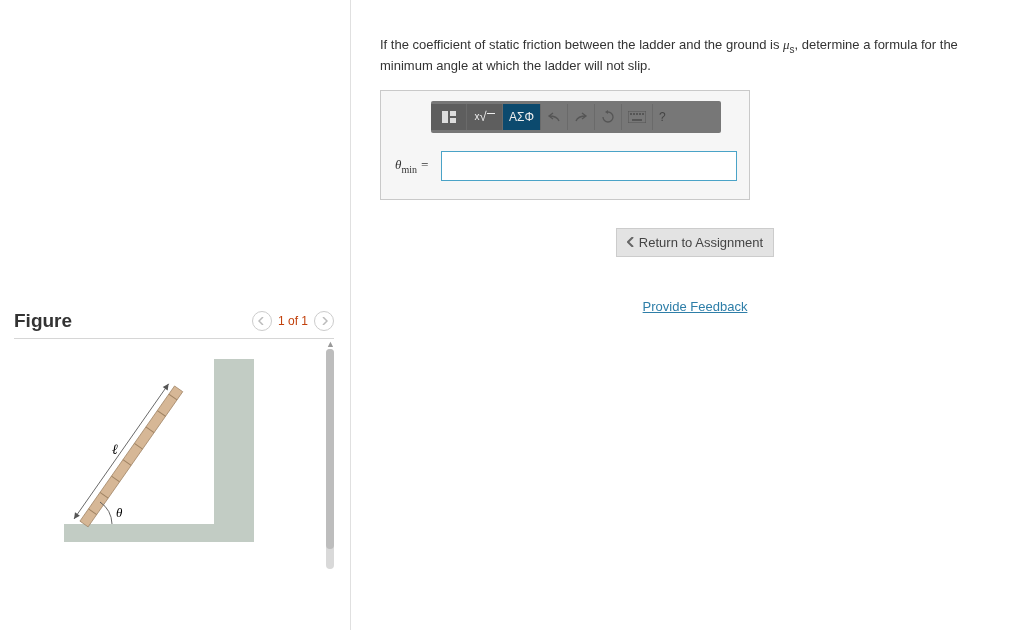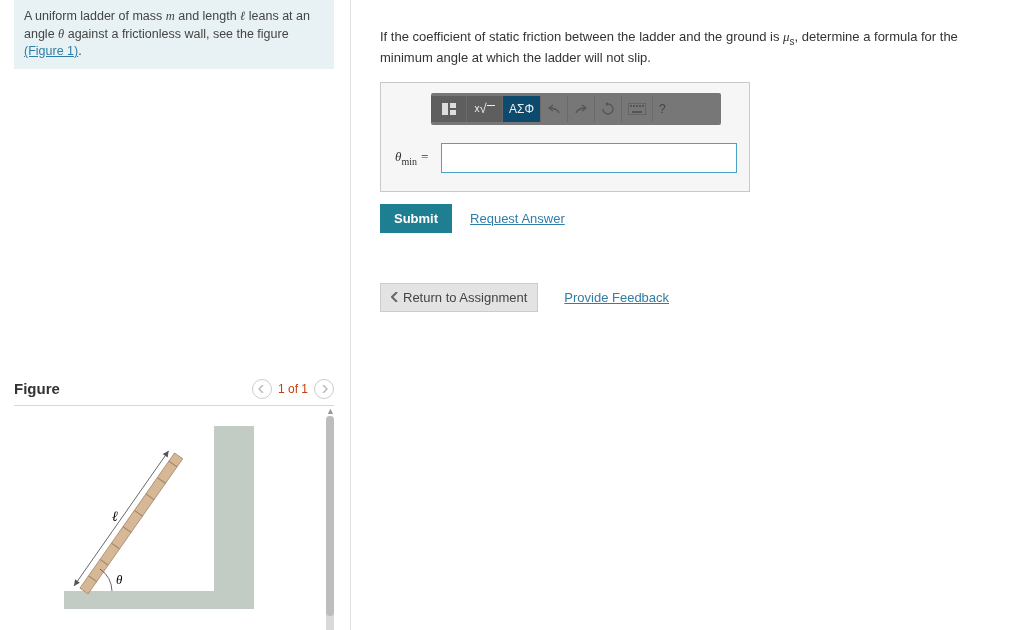--- a/index.html
+++ b/index.html
@@ -31,21 +31,21 @@
   .figure-section {
     margin-top: 310px;
   }
   .figure-header {
     display: flex;
     align-items: center;
     justify-content: space-between;
     border-bottom: 1px solid #d6d6d6;
     padding-bottom: 6px;
   }
-  .figure-title { font-weight: bold; font-size: 15px; }
+  .figure-title { font-weight: bold; font-size: 19px; }
   .figure-pager { display: flex; align-items: center; gap: 6px; color: #c2410c; font-size: 12px; }
   .circ-btn {
     width: 20px; height: 20px; border-radius: 50%;
     border: 1px solid #ccc; background: #fff;
     display: flex; align-items: center; justify-content: center;
     color: #aaa; font-size: 11px; cursor: pointer;
   }
   .figure-body {
     position: relative;
     height: 230px;
@@ -77,21 +77,21 @@
   
   .divider {
     position: absolute;
     left: 350px; top: 0; width: 1px; height: 630px;
     background: #e0e0e0;
   }
 
   .right-col {
     position: absolute;
     left: 380px;
-    top: 0;
+    top: 8px;
     width: 630px;
   }
   .question-text {
     margin-top: 28px;
     font-size: 13px;
     line-height: 1.45;
     color: #333;
   }
   .question-text .var { font-style: italic; font-family: Georgia, serif; }
   .sub { font-size: 10px; vertical-align: sub; }
@@ -166,44 +166,42 @@
     font-weight: bold;
     cursor: pointer;
   }
   .link {
     color: #2e7ea8;
     text-decoration: underline;
     font-size: 13px;
     cursor: pointer;
   }
   .bottom-row {
-    margin-top: 50px;
-    display: flex;
-    align-items: center;
-    gap: 26px;
+    margin-top: 28px;
+    display: flex;
+    align-items: center;
+    gap: 42px;
+    flex-direction: column;
   }
   .return-btn {
     background: #e3e3e3;
     border: 1px solid #ccc;
     padding: 6px 10px;
     font-size: 13px;
     color: #444;
     cursor: pointer;
     display: flex;
     align-items: center;
     gap: 4px;
   }
 </style>
 </head>
 <body>
 
 <div class="left-col">
-  <div class="problem-desc">
-    <span>A uniform ladder of mass </span><span class="var">m</span><span> and length </span><span class="var">ℓ</span><span> leans at an angle </span><span class="var">θ</span><span> against a frictionless wall, see the figure </span><a href="#">(Figure 1)</a><span>.</span>
-  </div>
 
   <div class="figure-section">
     <div class="figure-header">
       <div class="figure-title">Figure</div>
       <div class="figure-pager">
         <div class="circ-btn">
           <svg width="8" height="8" viewBox="0 0 8 8">
               <path d="M5 0 L1 4 L5 8" stroke="#bbb" fill="none" stroke-width="1.5"></path>
             </svg>
         </div>
@@ -303,24 +301,20 @@
         </svg>
       </div>
       <div class="tool-btn" style="border-right:none;color:#444">?</div>
     </div>
     <div class="input-row">
       <span class="theta-label"><span>θ</span><span class="sub" style="font-style:normal">min</span><span> = </span></span>
       <input class="answer-input" type="text" value="" style="">
     </div>
   </div>
 
-  <div class="submit-row">
-    <button class="submit-btn">Submit</button>
-    <span class="link">Request Answer</span>
-  </div>
 
   <div class="bottom-row">
     <button class="return-btn">
       <svg width="8" height="10" viewBox="0 0 8 10">
           <path d="M6 0 L1 5 L6 10" stroke="#666" fill="none" stroke-width="2"></path>
         </svg>
       <span>Return to Assignment</span>
     </button>
     <span class="link">Provide Feedback</span>
   </div>

